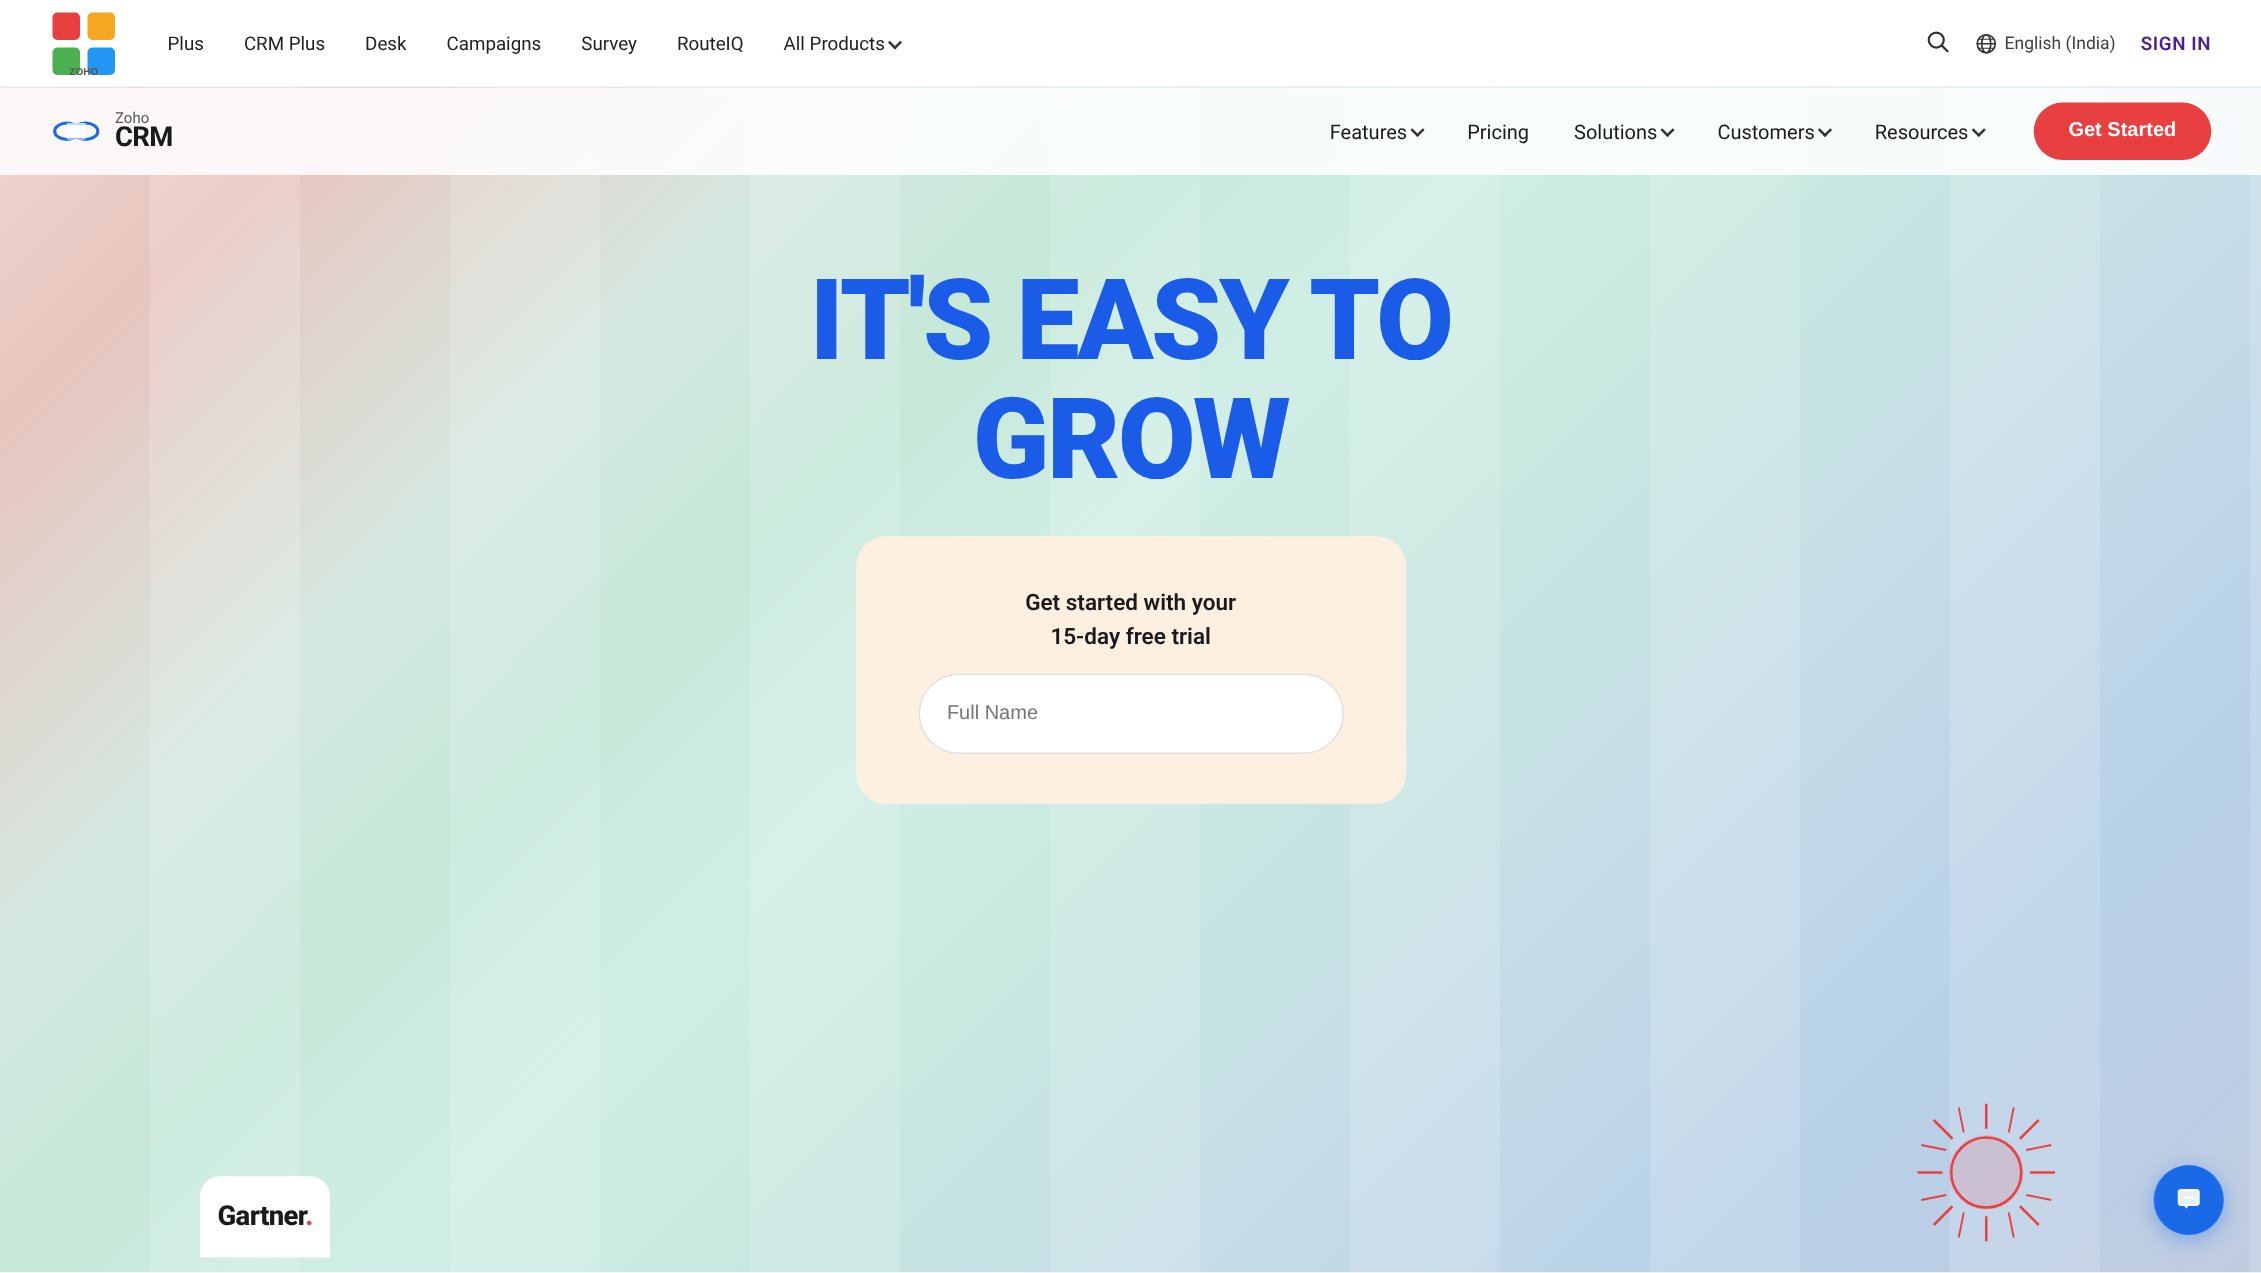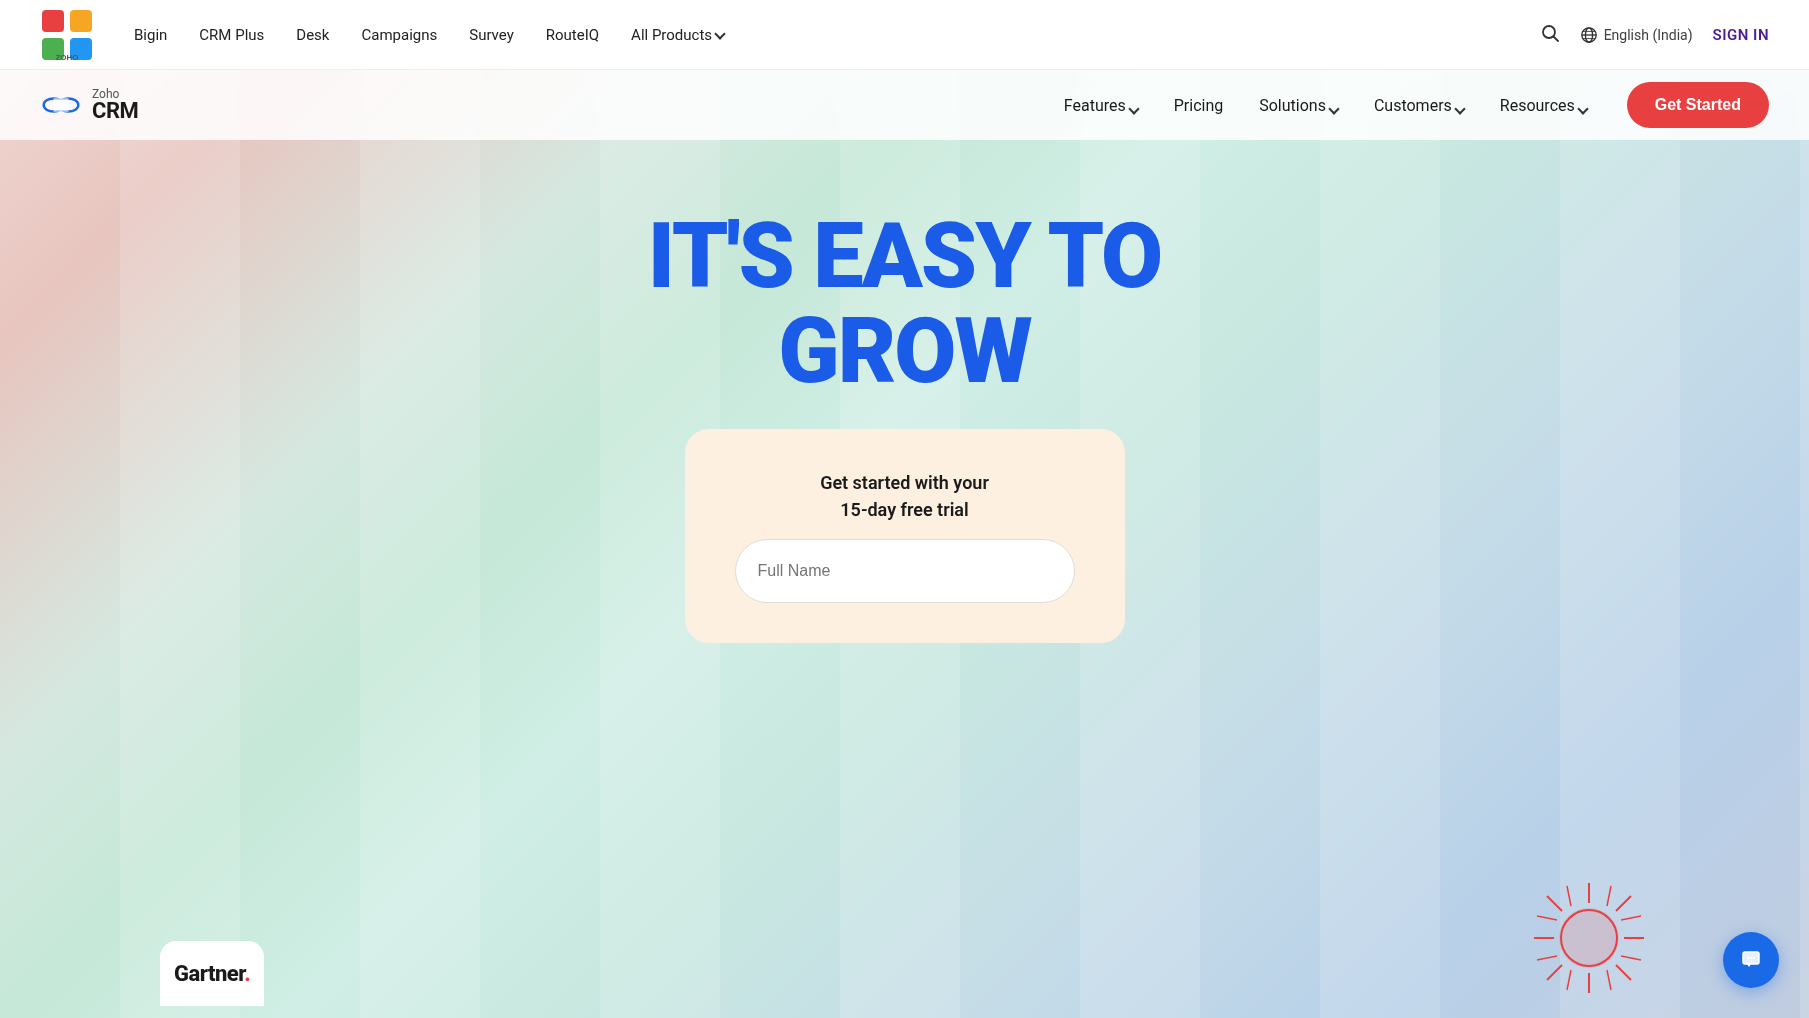--- a/index.html
+++ b/index.html
@@ -118,21 +118,21 @@
       align-items: center;
       gap: 36px;
       margin-right: 40px;
     }
     .crm-nav-links a {
       text-decoration: none;
       color: #1a1a1a;
       font-size: 16px;
       font-weight: 400;
       display: flex;
-      align-items: flex-end;
+      align-items: center;
       gap: 4px;
     }
     .get-started-btn {
       background: #e84040;
       color: #fff;
       border: none;
       border-radius: 50px;
       padding: 14px 28px;
       font-size: 16px;
       font-weight: 600;
@@ -297,21 +297,21 @@
   <div class="top-nav-logo">
     <svg class="zoho-logo-squares" viewBox="0 0 54 54" fill="none" xmlns="http://www.w3.org/2000/svg">
       <rect x="2" y="2" width="22" height="22" rx="4" fill="#e84040"></rect>
       <rect x="30" y="2" width="22" height="22" rx="4" fill="#f5a623"></rect>
       <rect x="2" y="30" width="22" height="22" rx="4" fill="#4caf50"></rect>
       <rect x="30" y="30" width="22" height="22" rx="4" fill="#2196f3"></rect>
       <text x="27" y="52" text-anchor="middle" font-size="8" font-weight="700" fill="#555" font-family="sans-serif">ZOHO</text>
     </svg>
   </div>
   <div class="top-nav-links">
-    <a>Bigin</a>
+    <a>Plus</a>
     <a>CRM Plus</a>
     <a>Desk</a>
     <a>Campaigns</a>
     <a>Survey</a>
     <a>RouteIQ</a>
     <div class="all-products-btn">
       <span>All Products</span>
       <span class="chevron-down"></span>
     </div>
   </div>

